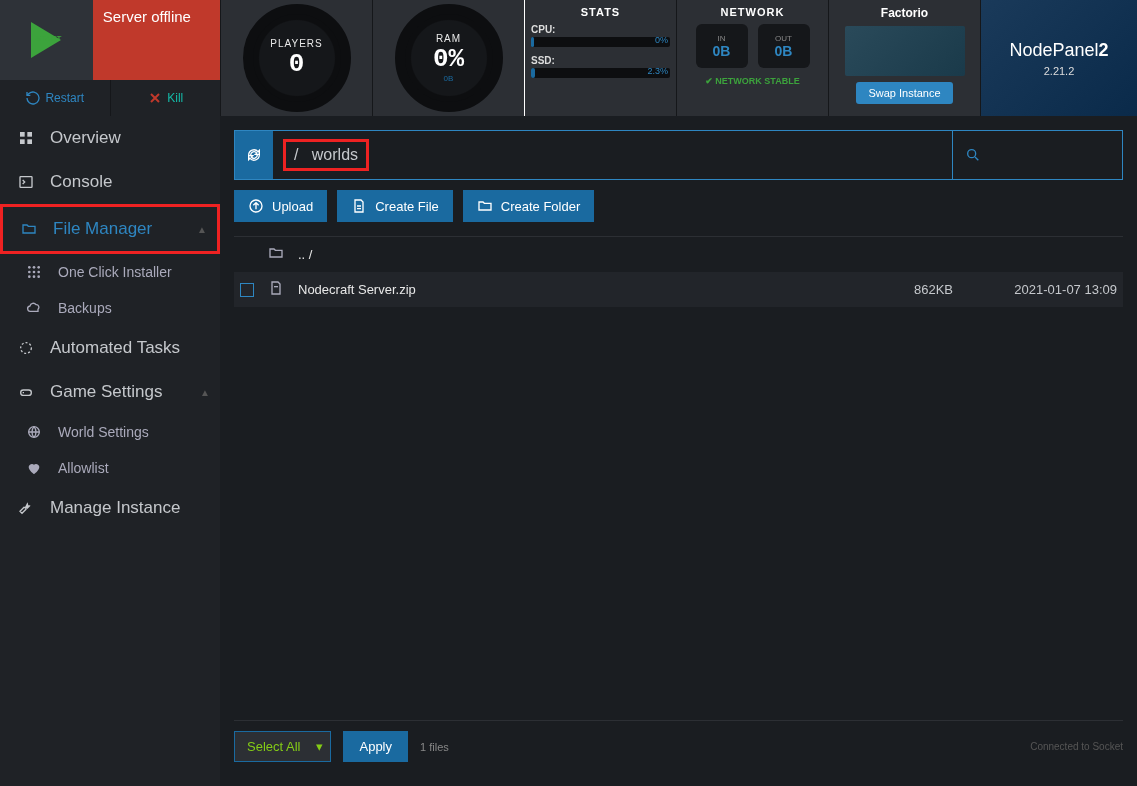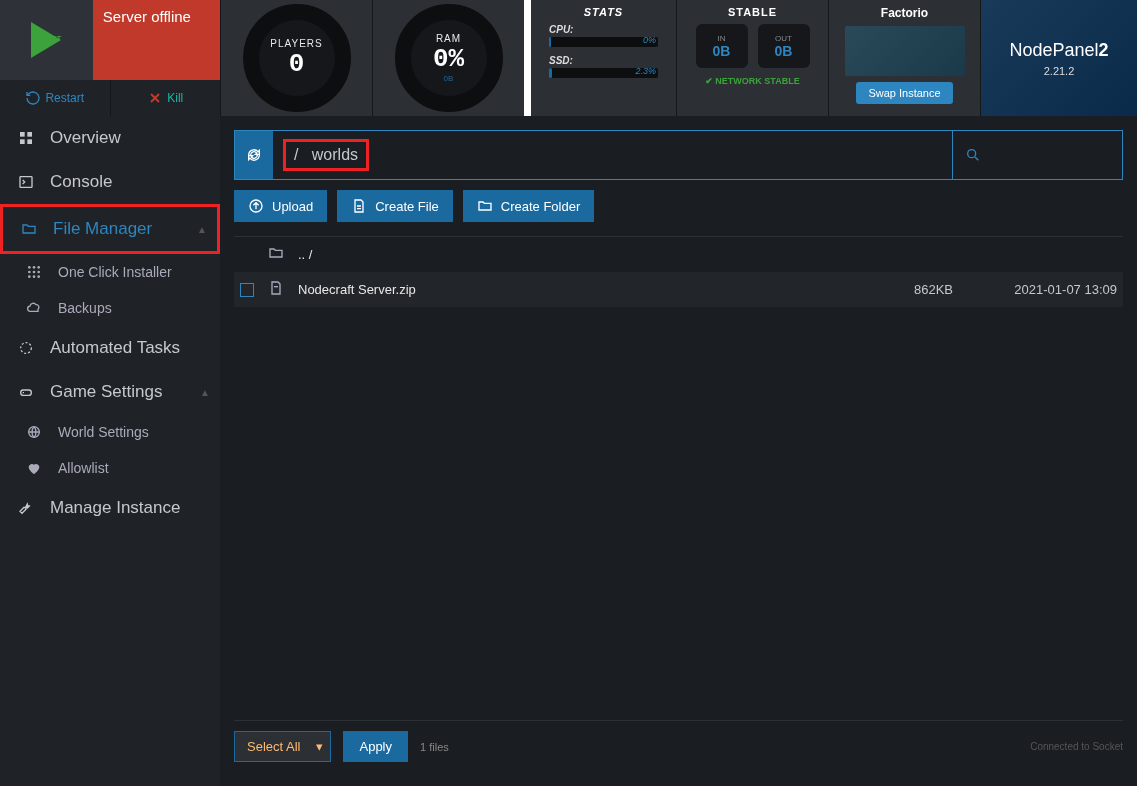--- a/index.html
+++ b/index.html
@@ -17,21 +17,21 @@
 .kill-btn { color: #14b8a6; background: #1f2226; border-left: 1px solid #15171a; }
 
 .left-col { width: 220px; display: flex; flex-direction: column; }
 
 .gauge-box { width: 152px; height: 116px; background: #2c2f34; border-left: 1px solid #15171a; display: flex; align-items: center; justify-content: center; }
 .gauge { width: 108px; height: 108px; border-radius: 50%; background: radial-gradient(circle, #15171a 60%, #0d0e10 62%); border: 10px solid #0d0e10; display: flex; flex-direction: column; align-items: center; justify-content: center; }
 .gauge-label { font-size: 10px; font-weight: normal; color: #e8e8e8; letter-spacing: 1px; }
 .gauge-value { font-family: "Courier New", monospace; font-size: 26px; font-weight: bold; color: #fff; }
 .gauge-sub { font-size: 8px; color: #1a6aa0; }
 
-.stats-box { width: 152px; background: #2c2f34; border-left: 7px solid #ffffff; padding: 6px 18px; font-style: italic; }
+.stats-box { width: 152px; background: #2c2f34; border-left: 1px solid #ffffff; padding: 6px 6px; }
 .stats-title { text-align: center; font-size: 11px; font-weight: bold; color: #fff; letter-spacing: 1px; margin-bottom: 6px; }
 .stat-row { margin-bottom: 8px; }
 .stat-label { font-size: 10px; color: #ddd; font-weight: bold; }
 .stat-bar { height: 10px; background: #0d0e10; border-radius: 2px; position: relative; margin-top: 2px; }
 .stat-bar-fill { position: absolute; left: 0; top: 0; bottom: 0; background: #1a6aa0; border-radius: 2px; }
 .stat-pct { position: absolute; right: 2px; top: -2px; font-size: 9px; color: #2e86c1; }
 
 .network-box { width: 152px; background: #2c2f34; border-left: 1px solid #15171a; padding: 6px 10px; text-align: center; }
 .net-badges { display: flex; justify-content: center; gap: 10px; margin-top: 6px; }
 .net-badge { width: 52px; height: 44px; background: #15171a; border-radius: 6px; display: flex; flex-direction: column; align-items: center; justify-content: center; }
@@ -73,21 +73,21 @@
 .file-area { flex: 1; border-top: 1px solid #2c2f34; }
 .file-row { display: flex; align-items: center; padding: 8px 6px; font-size: 13px; gap: 14px; cursor: pointer; }
 .file-row.alt { background: #22252a; }
 .file-check { width: 14px; height: 14px; border: 1px solid #2e86c1; }
 .file-icon { width: 16px; color: #aab; }
 .file-name { flex: 1; color: #e8e8e8; }
 .file-size { width: 100px; text-align: right; color: #c5c8cc; }
 .file-date { width: 150px; text-align: right; color: #c5c8cc; }
 
 .footer-row { display: flex; align-items: center; gap: 12px; padding: 10px 0; border-top: 1px solid #2c2f34; }
-.select-all { background: #2c2f34; border: 1px solid #1a6aa0; color: #fdba74; padding: 7px 30px 7px 12px; font-size: 13px; position: relative; cursor: pointer; }
+.select-all { background: #2c2f34; border: 1px solid #1a6aa0; color: #84cc16; padding: 7px 30px 7px 12px; font-size: 13px; position: relative; cursor: pointer; }
 .select-all::after { content: "▾"; position: absolute; right: 8px; }
 .apply-btn { background: #1a6aa0; color: #fff; border: none; padding: 8px 16px; font-size: 13px; cursor: pointer; }
 .file-count { font-size: 11px; color: #888; }
 .socket-status { margin-left: auto; font-size: 10px; color: #555; }
 
 svg { width: 16px; height: 16px; }
 </style>
 </head>
 <body>
 
@@ -145,21 +145,21 @@
     <div class="stat-row">
       <div class="stat-label">SSD:</div>
       <div class="stat-bar">
           <div class="stat-bar-fill" style="width:3%"></div>
           <span class="stat-pct">2.3%</span>
         </div>
     </div>
   </div>
 
   <div class="network-box">
-    <div class="stats-title">STABLE</div>
+    <div class="stats-title">NETWORK</div>
     <div class="net-badges">
       <div class="net-badge">
         <div class="net-badge-label">IN</div>
         <div class="net-badge-val">0B</div>
       </div>
       <div class="net-badge">
         <div class="net-badge-label">OUT</div>
         <div class="net-badge-val">0B</div>
       </div>
     </div>

